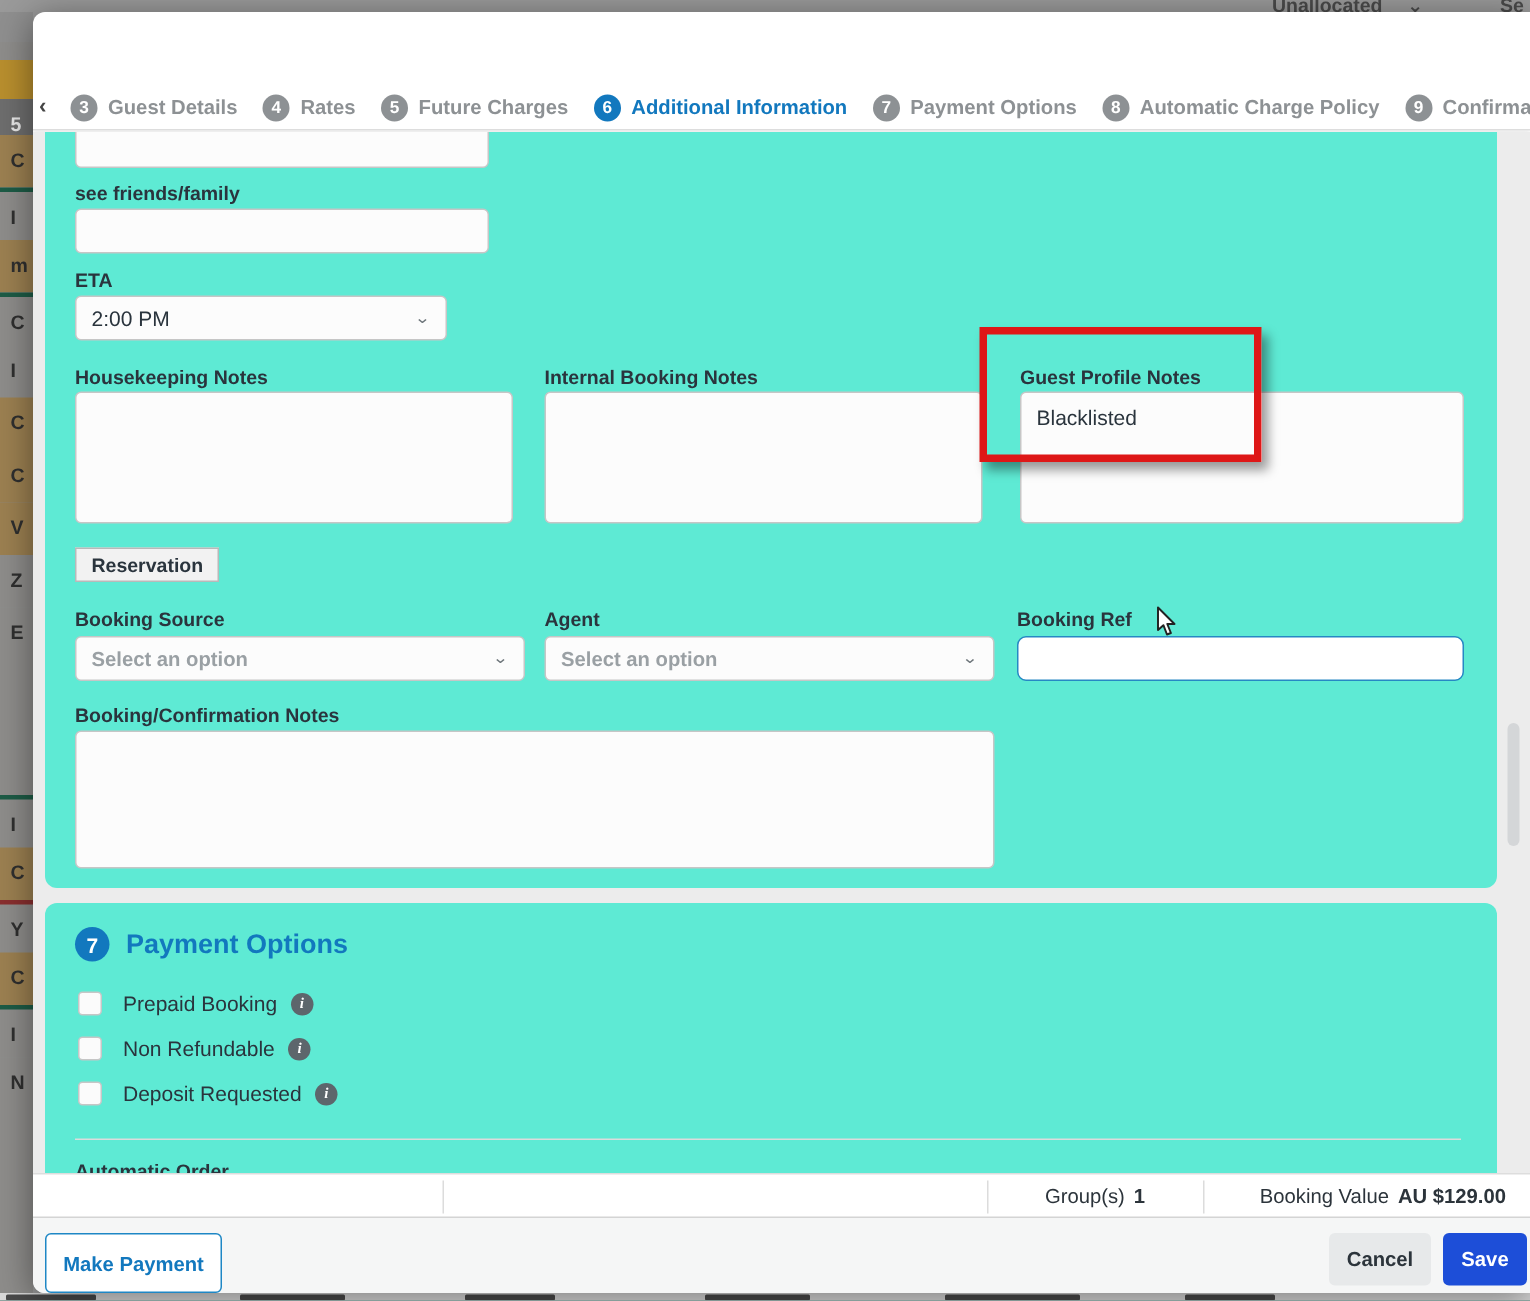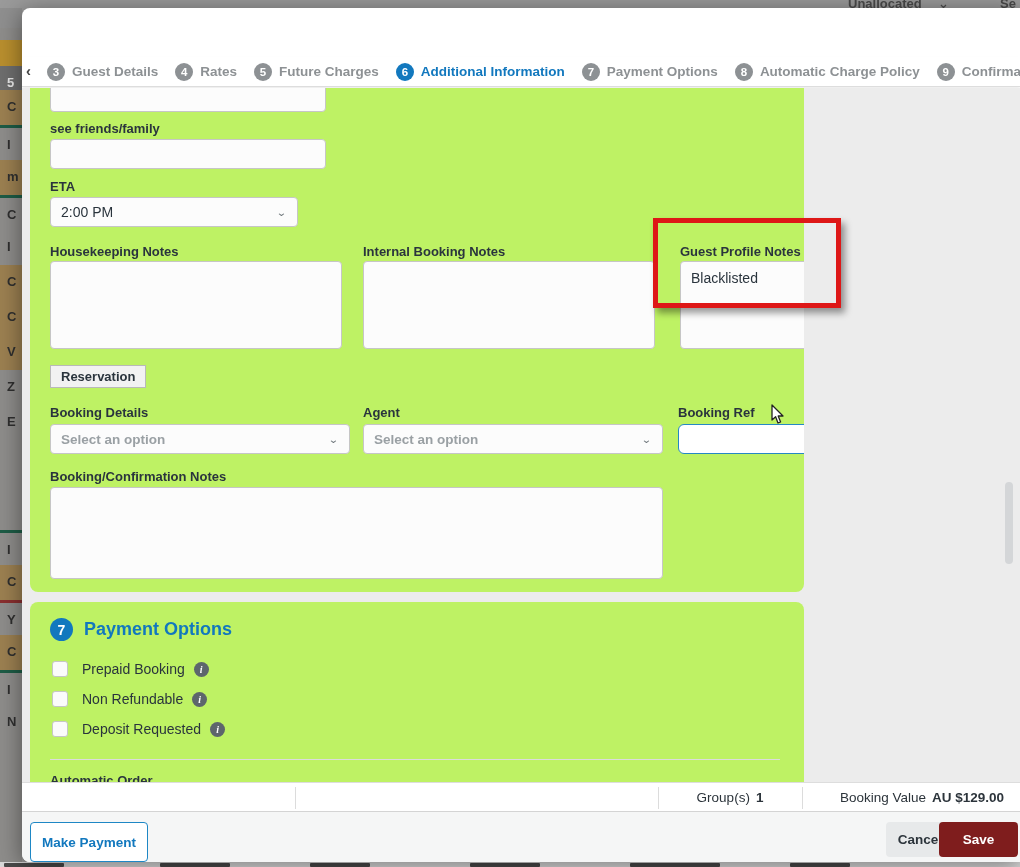--- a/index.html
+++ b/index.html
@@ -41,21 +41,21 @@
   .step-partial { width:5px; height:17px; background:#8d9194; border-radius:0 8px 8px 0; margin-right:10px; opacity:.85; }
   .step { display:flex; align-items:center; gap:7px; margin-right:17px; cursor:pointer; white-space:nowrap; }
   .step-num { width:18px; height:18px; border-radius:50%; background:#8d9194; color:#fff; font-size:11.5px; font-weight:700;
               display:flex; align-items:center; justify-content:center; }
   .step-label { font-size:13.5px; font-weight:700; color:#8d9194; }
   .step.active .step-num { background:#1278be; }
   .step.active .step-label { color:#1278be; }
 
   
   .body-area { position:absolute; left:0; top:80px; width:100%; height:694px; background:#ececec; overflow:hidden; }
-  .card { position:absolute; left:8px; width:774px; background:#bef264; overflow:hidden;padding-left:32px; }
+  .card { position:absolute; left:8px; width:968px; background:#5eead4; overflow:hidden;padding-left:32px; }
   .card1 { top:0; height:504px; border-radius:0 0 8px 8px; }
   .card2 { top:514px; height:182px; border-radius:8px 8px 0 0; }
   .scroll-track { position:absolute; right:4px; top:0; width:12px; height:100%; }
   .scroll-thumb { position:absolute; left:1px; top:394px; width:8px; height:82px; background:#d4d6d8; border-radius:4px; }
 
   .field-label { position:absolute; font-size:13px; font-weight:700; color:#2a343d; }
   .tb { position:absolute; background:#fcfcfc; border:1px solid #c6c6c6; border-radius:4px; font-size:14px; color:#2a343d; }
   .tb-input { height:30px; padding:0 10px; }
   .tb-area { padding:8px 10px; font-size:14px; }
   .select { display:flex; align-items:center; justify-content:space-between; padding:0 10px; cursor:pointer; }
@@ -87,21 +87,21 @@
   .muted { color:#9aa0a3; }
   .copy-icon { width:14px; height:14px; position:relative; display:inline-block; }
   .copy-icon:before { content:""; position:absolute; left:0; top:3px; width:9px; height:10px; background:#5b6168; border-radius:1px; }
   .copy-icon:after { content:""; position:absolute; left:4px; top:0; width:9px; height:10px; background:#777d83; border:1px solid #fff; border-radius:1px; }
 
   
   .actions { position:absolute; left:0; top:804px; width:100%; height:50px; background:#f5f6f6; }
   .act-btn { position:absolute; border-radius:4px; font-size:13.5px; font-weight:700; display:flex; align-items:center; justify-content:center; cursor:pointer; }
   .btn-make { left:8px; top:10px; width:118px; height:40px; background:#fff; border:1px solid #1e87c5; color:#1278be; }
   .btn-cancel { right:66px; top:10px; width:68px; height:35px; background:#e7e9ea; color:#2c343b; }
-  .btn-save { right:2px; top:10px; width:79px; height:35px; background:#7f1d1d; color:#fff; }
+  .btn-save { right:2px; top:10px; width:56px; height:35px; background:#1d4ed8; color:#fff; }
 
   
   .red-box { position:absolute; left:653px; top:218px; width:188px; height:90px; border:5px solid #de1717;
              box-shadow:4px 5px 7px rgba(0,0,0,.4); pointer-events:none; z-index:40; }
   .cursor { position:absolute; left:770px; top:404px; z-index:50; pointer-events:none; }
 </style>
 </head>
 <body>
 
 <div id="screen">
@@ -201,21 +201,21 @@
         <div class="field-label" style="left:650px; top:156px;">Guest Profile Notes</div>
 
         <div class="tb tb-area" style="left:20px; top:173px; width:292px; height:88px;"></div>
         <div class="tb tb-area" style="left:333px; top:173px; width:292px; height:88px;"></div>
         <div class="tb tb-area" style="left:650px; top:173px; width:296px; height:88px;">
           <span>Blacklisted</span>
         </div>
 
         <div class="tab-btn">Reservation</div>
 
-        <div class="field-label" style="left:20px; top:317px;">Booking Details</div>
+        <div class="field-label" style="left:20px; top:317px;">Booking Source</div>
         <div class="field-label" style="left:333px; top:317px;">Agent</div>
         <div class="field-label" style="left:648px; top:317px;">Booking Ref</div>
 
         <div class="tb tb-input select" style="left:20px; top:336px; width:300px;">
           <span class="placeholder">Select an option</span>
           <span class="chev">⌄</span>
         </div>
         <div class="tb tb-input select" style="left:333px; top:336px; width:300px;">
           <span class="placeholder">Select an option</span>
           <span class="chev">⌄</span>

